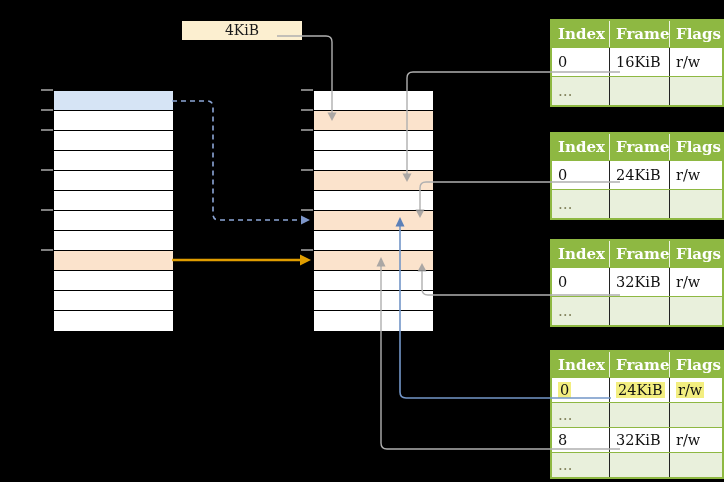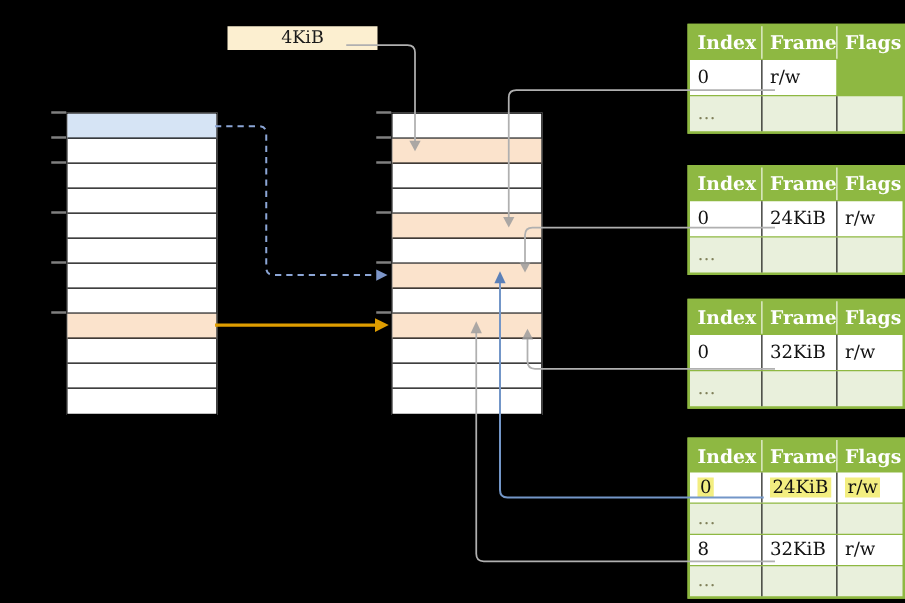--- a/index.html
+++ b/index.html
@@ -92,20 +92,21 @@
     </div>
   <div id="tables-layer">
       <div class="ptable" style="left: 550px; top: 19px;">
         <div class="trow hrow">
           <div class="cell" style="height: 26px;">Index</div>
           <div class="cell" style="height: 26px;">Frame</div>
           <div class="cell" style="height: 26px;">Flags</div>
         </div>
         <div class="trow brow">
           <div class="cell" style="height: 28px;">0</div>
+          <div class="cell" style="height: 28px;">16KiB</div>
           <div class="cell" style="height: 28px;">r/w</div>
         </div>
         <div class="trow brow dots">
           <div class="cell" style="height: 28px;">…</div>
           <div class="cell" style="height: 28px;"></div>
           <div class="cell" style="height: 28px;"></div>
         </div>
       </div>
       <div class="ptable" style="left: 550px; top: 132px;">
         <div class="trow hrow">

